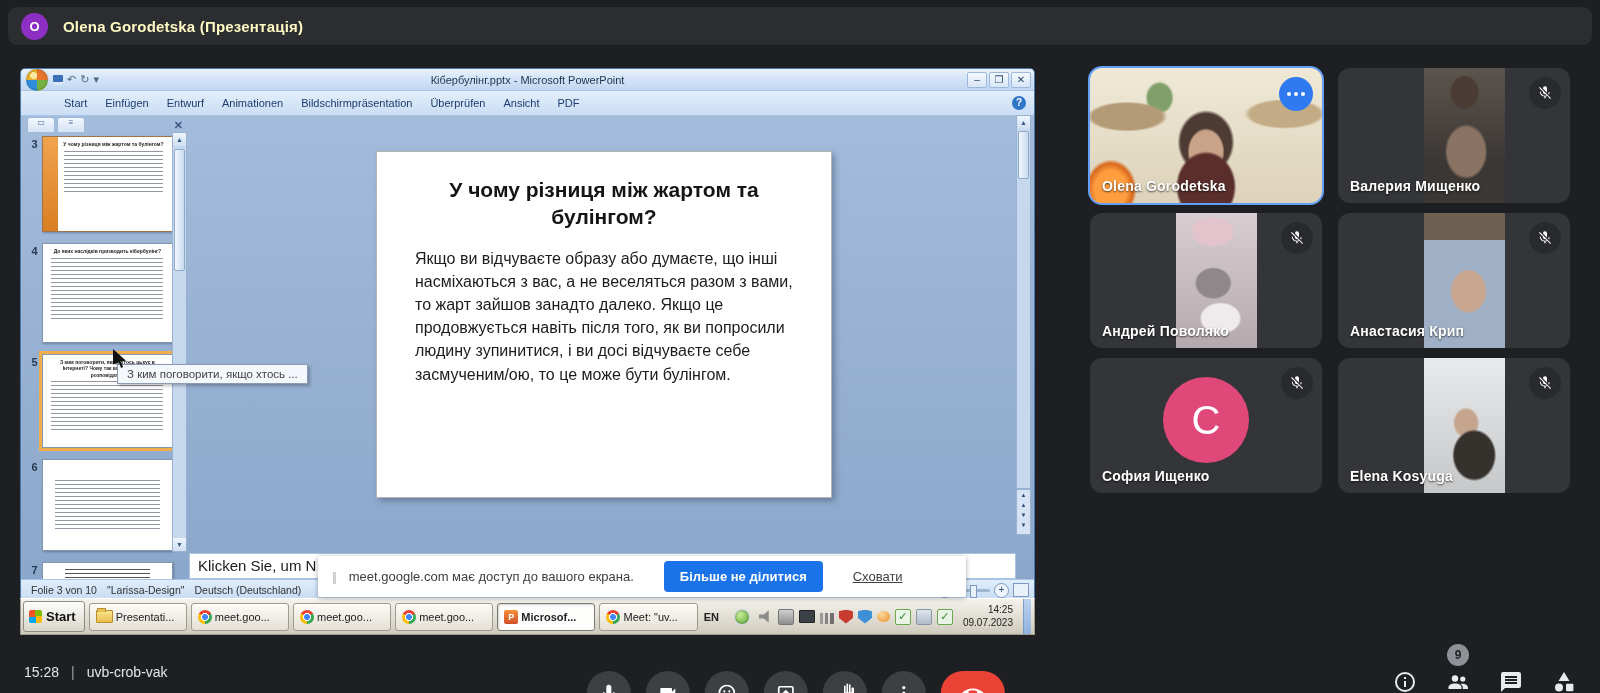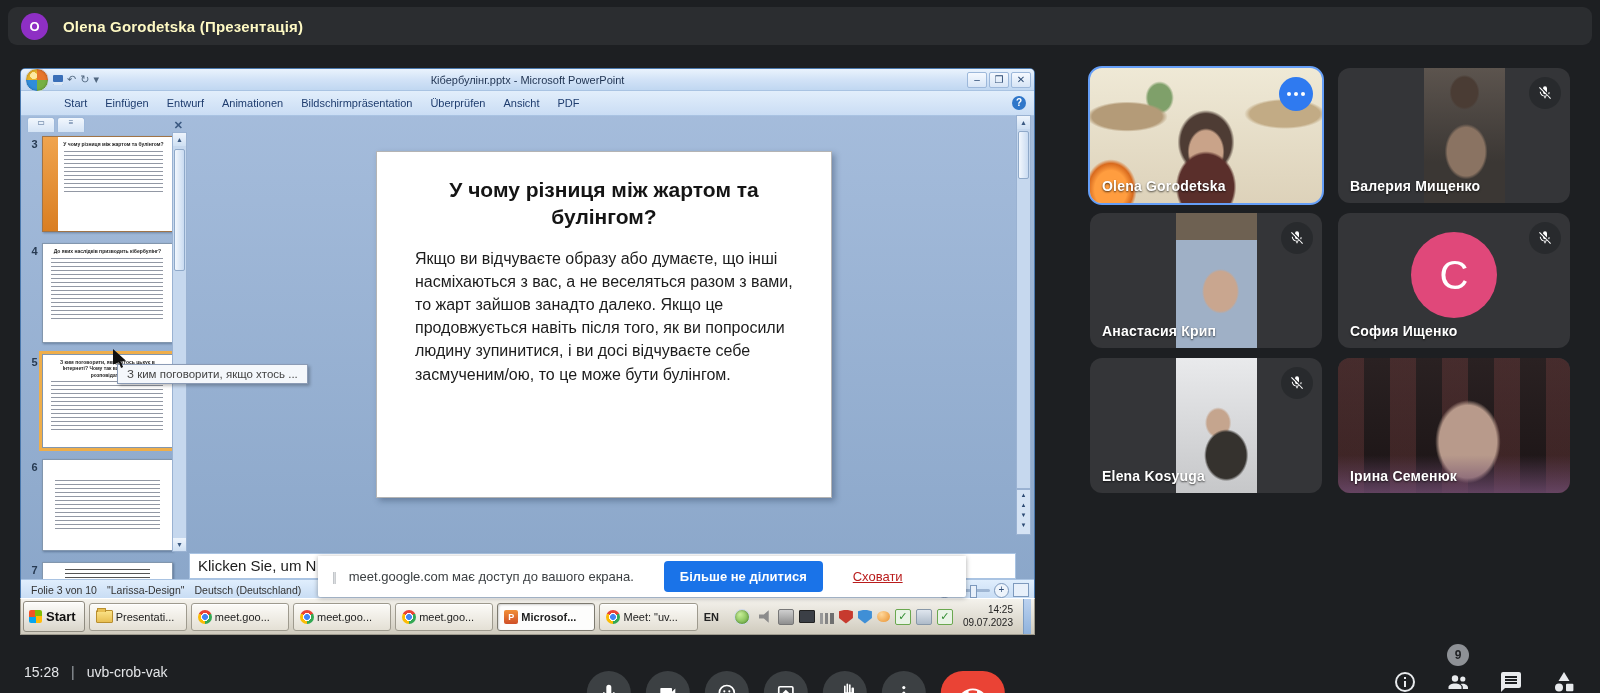--- a/index.html
+++ b/index.html
@@ -86,21 +86,21 @@
   .zknob{position:absolute;left:14px;top:-4px;width:5px;height:11px;background:#e8f0fa;border:1px solid #7d99bd;}
   .fit{width:14px;height:12px;border:1px solid #7d99bd;background:#e8f0fa;}
 
   
   .notif{position:absolute;left:298px;top:488px;width:648px;height:41px;background:#fff;z-index:40;
        box-shadow:0 1px 5px rgba(0,0,0,.35);display:flex;align-items:center;border-radius:0 0 2px 2px;}
   .grip{color:#b9bdc2;font-size:13px;margin:0 14px 0 14px;letter-spacing:-2px;}
   .ntext{font-size:13px;color:#3c4043;}
   .nbtn{margin-left:30px;background:#1a73e8;color:#fff;font-size:13px;font-weight:bold;border:none;
        border-radius:4px;padding:8px 16px;}
-  .nlink{margin-left:30px;color:#b91c1c;font-size:13px;text-decoration:underline;}
+  .nlink{margin-left:30px;color:#404040;font-size:13px;text-decoration:underline;}
 
   
   .taskbar{position:absolute;left:0;right:0;top:530px;height:37px;background:linear-gradient(#f4f2ec,#dbd7cc 70%,#cfcabd);
        border:1px solid #9e9a8e;border-top:1px solid #fff;display:flex;align-items:center;box-sizing:border-box;}
   .startbtn{height:29px;margin-left:2px;display:flex;align-items:center;gap:4px;padding:0 8px 0 5px;
        background:linear-gradient(#fdfdfb,#d9d5ca);border:1px solid #8f8b80;border-radius:3px;
        box-shadow:inset 0 1px 0 #fff;}
   .winflag{width:13px;height:13px;background:conic-gradient(#81bc06 0 25%,#ffba08 0 50%,#05a6f0 0 75%,#f35325 0 100%);border-radius:2px;}
   .startbtn b{font-size:13px;color:#111;}
   .task{height:28px;width:110px;margin-left:4px;display:flex;align-items:center;gap:3px;padding:0 6px;box-sizing:border-box;
@@ -385,20 +385,29 @@
   <div class="tile">
     <div class="strip s-val"></div>
     <div class="mutechip">
       <svg width="16" height="16" viewBox="0 0 24 24" fill="#fff">
           <path d="M19 11h-1.7c0 .74-.16 1.43-.43 2.05l1.23 1.23c.56-.98.9-2.09.9-3.28zm-4.02.17c0-.06.02-.11.02-.17V5a3 3 0 0 0-6 0v.18l5.98 5.99zM4.27 3 3 4.27l6.01 6.01V11a3 3 0 0 0 3 3c.41 0 .8-.09 1.15-.24l1.66 1.66c-.85.39-1.79.62-2.81.62-3.42 0-6.3-2.66-6.3-6.05H4.24c0 3.87 3.13 7.06 6.76 7.06v3h2v-3c.91-.13 1.77-.45 2.55-.9L19.73 21 21 19.73 4.27 3z"></path>
         </svg>
     </div>
     <div class="name">Валерия Мищенко</div>
   </div>
   <div class="tile">
+    <div class="strip s-cat"></div>
+    <div class="mutechip">
+      <svg width="16" height="16" viewBox="0 0 24 24" fill="#fff">
+          <path d="M19 11h-1.7c0 .74-.16 1.43-.43 2.05l1.23 1.23c.56-.98.9-2.09.9-3.28zm-4.02.17c0-.06.02-.11.02-.17V5a3 3 0 0 0-6 0v.18l5.98 5.99zM4.27 3 3 4.27l6.01 6.01V11a3 3 0 0 0 3 3c.41 0 .8-.09 1.15-.24l1.66 1.66c-.85.39-1.79.62-2.81.62-3.42 0-6.3-2.66-6.3-6.05H4.24c0 3.87 3.13 7.06 6.76 7.06v3h2v-3c.91-.13 1.77-.45 2.55-.9L19.73 21 21 19.73 4.27 3z"></path>
+        </svg>
+    </div>
+    <div class="name">Андрей Поволяко</div>
+  </div>
+  <div class="tile">
     <div class="strip s-ana"></div>
     <div class="mutechip">
       <svg width="16" height="16" viewBox="0 0 24 24" fill="#fff">
           <path d="M19 11h-1.7c0 .74-.16 1.43-.43 2.05l1.23 1.23c.56-.98.9-2.09.9-3.28zm-4.02.17c0-.06.02-.11.02-.17V5a3 3 0 0 0-6 0v.18l5.98 5.99zM4.27 3 3 4.27l6.01 6.01V11a3 3 0 0 0 3 3c.41 0 .8-.09 1.15-.24l1.66 1.66c-.85.39-1.79.62-2.81.62-3.42 0-6.3-2.66-6.3-6.05H4.24c0 3.87 3.13 7.06 6.76 7.06v3h2v-3c.91-.13 1.77-.45 2.55-.9L19.73 21 21 19.73 4.27 3z"></path>
         </svg>
     </div>
     <div class="name">Анастасия Крип</div>
   </div>
   <div class="tile">
     <div class="avacircle ava-initial" style="background:#e0487a;">
@@ -412,24 +421,20 @@
     <div class="name">София Ищенко</div>
   </div>
   <div class="tile">
     <div class="strip s-elena"></div>
     <div class="mutechip">
       <svg width="16" height="16" viewBox="0 0 24 24" fill="#fff">
           <path d="M19 11h-1.7c0 .74-.16 1.43-.43 2.05l1.23 1.23c.56-.98.9-2.09.9-3.28zm-4.02.17c0-.06.02-.11.02-.17V5a3 3 0 0 0-6 0v.18l5.98 5.99zM4.27 3 3 4.27l6.01 6.01V11a3 3 0 0 0 3 3c.41 0 .8-.09 1.15-.24l1.66 1.66c-.85.39-1.79.62-2.81.62-3.42 0-6.3-2.66-6.3-6.05H4.24c0 3.87 3.13 7.06 6.76 7.06v3h2v-3c.91-.13 1.77-.45 2.55-.9L19.73 21 21 19.73 4.27 3z"></path>
         </svg>
     </div>
     <div class="name">Elena Kosyuga</div>
-  </div>
-  <div class="tile">
-    <div class="video v-iryna"></div>
-    <div class="name">Ірина Семенюк</div>
   </div>
 </div>
 
 <div class="meetleft">
   <span>15:28</span>
   <span class="sep">|</span>
   <span>uvb-crob-vak</span>
 </div>
 
 <div class="controls">

